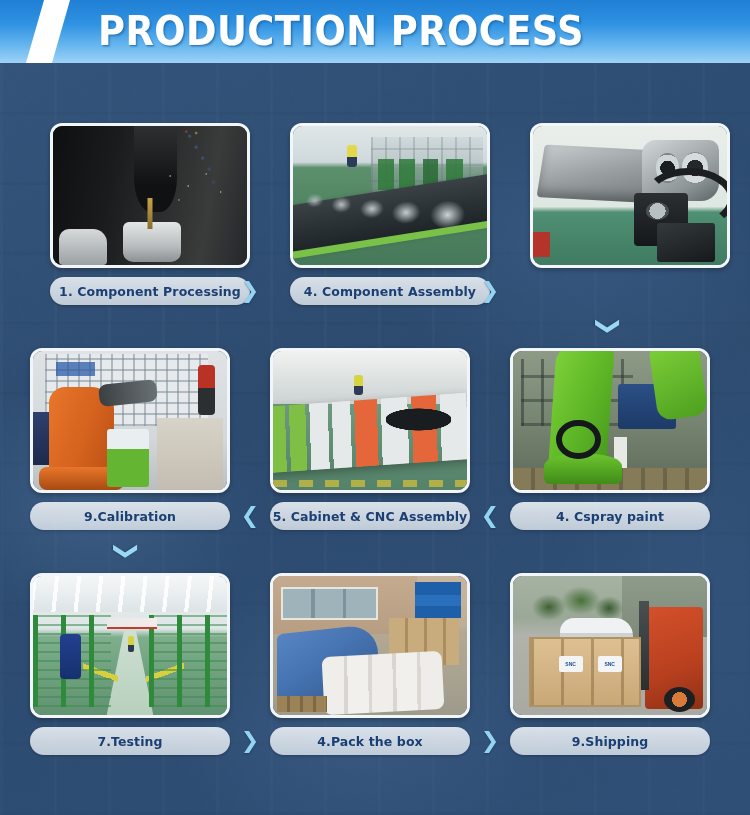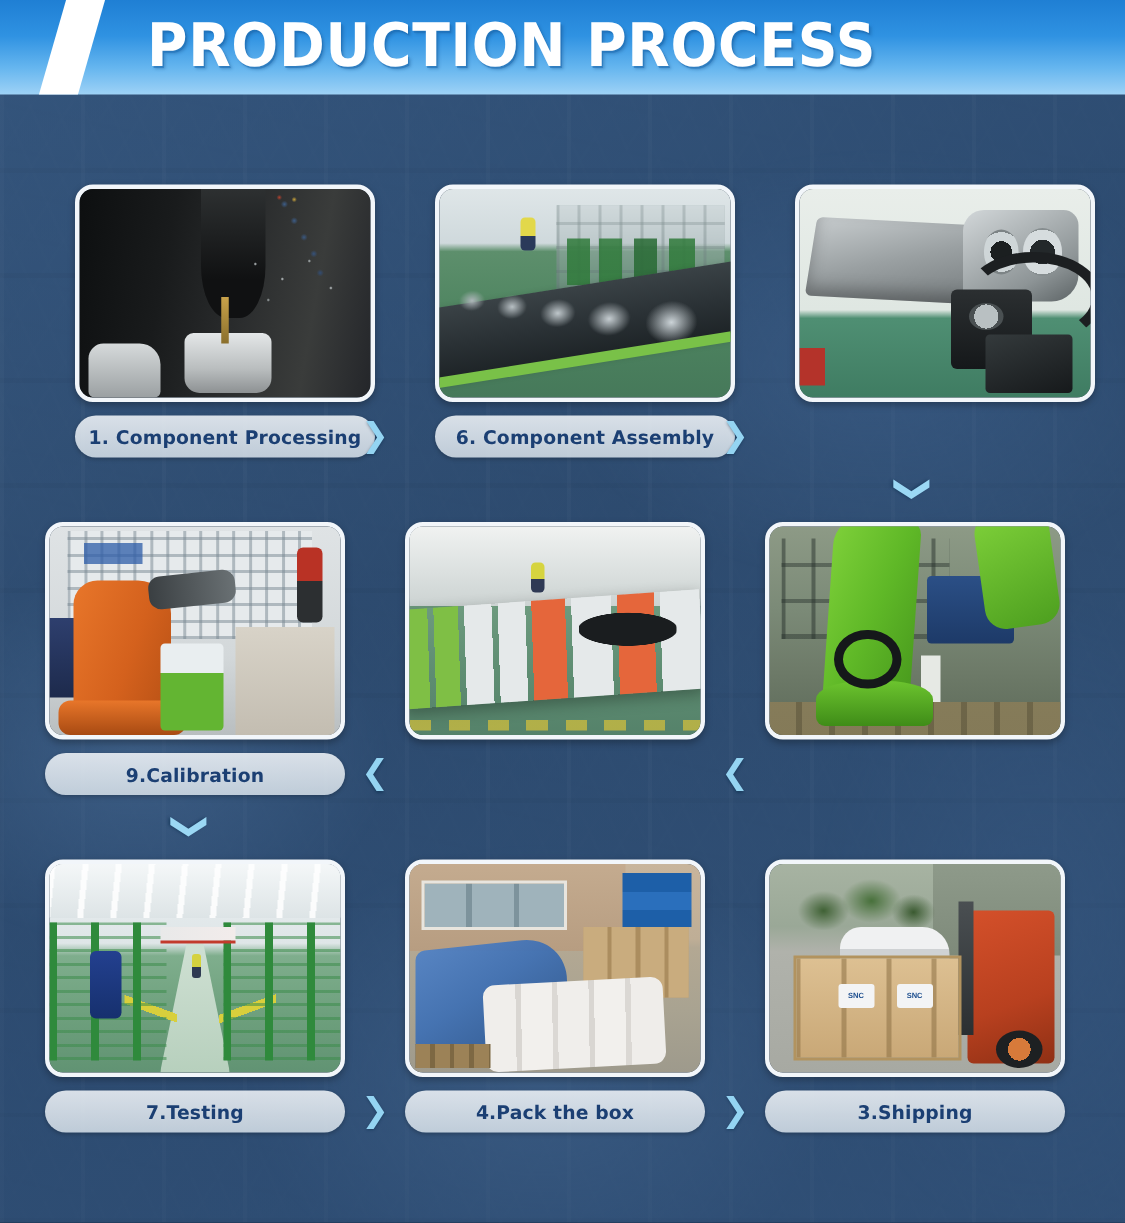--- a/index.html
+++ b/index.html
@@ -791,21 +791,21 @@
       <div class="step">
         <div class="photo">
           <div class="scene scene-line">
             <div class="line-shelf"></div>
             <div class="line-green-bins"></div>
             <div class="line-person"></div>
             <div class="line-belt"></div>
             <div class="line-parts"></div>
           </div>
         </div>
-        <div class="label">6. Component Assembly</div>
+        <div class="label">4. Component Assembly</div>
       </div>
 
       <div class="step">
         <div class="photo">
           <div class="scene scene-servo">
             <div class="servo-red"></div>
             <div class="servo-arm"></div>
             <div class="servo-head"></div>
             <div class="servo-motor"></div>
             <div class="servo-cable"></div>
@@ -838,35 +838,37 @@
       <div class="step">
         <div class="photo">
           <div class="scene scene-cab">
             <div class="cab-wall"></div>
             <div class="cab-person"></div>
             <div class="cab-row"></div>
             <div class="cab-cables"></div>
             <div class="cab-yellow"></div>
           </div>
         </div>
+        <div class="label">5. Cabinet &amp; CNC Assembly</div>
       </div>
 
       <div class="step">
         <div class="photo">
           <div class="scene scene-spray">
             <div class="spray-bg-rack"></div>
             <div class="spray-blue-bin"></div>
             <div class="spray-pallet"></div>
             <div class="spray-white"></div>
             <div class="spray-robot"></div>
             <div class="spray-robot2"></div>
             <div class="spray-base"></div>
             <div class="spray-joint"></div>
           </div>
         </div>
+        <div class="label">4. Cspray paint</div>
       </div>
 
       <div class="arrow-h arrow-h-1">❮</div>
       <div class="arrow-h arrow-h-2">❮</div>
     </div>
 
     <div class="row row-3">
       <div class="step">
         <div class="photo">
           <div class="scene scene-test">
@@ -907,21 +909,21 @@
             <div class="ship-car"></div>
             <div class="ship-forklift"></div>
             <div class="ship-mast"></div>
             <div class="ship-wheel"></div>
             <div class="ship-crate">
               <div class="ship-label ship-label-a">SNC</div>
               <div class="ship-label ship-label-b">SNC</div>
             </div>
           </div>
         </div>
-        <div class="label">3.Shipping</div>
+        <div class="label">9.Shipping</div>
       </div>
 
       <div class="arrow-h arrow-h-1">❯</div>
       <div class="arrow-h arrow-h-2">❯</div>
     </div>
 
     <div class="arrow-v arrow-v-right" style="transform:rotate(90deg)">❯</div>
     <div class="arrow-v arrow-v-left" style="transform:rotate(90deg)">❯</div>
 
   </div>

